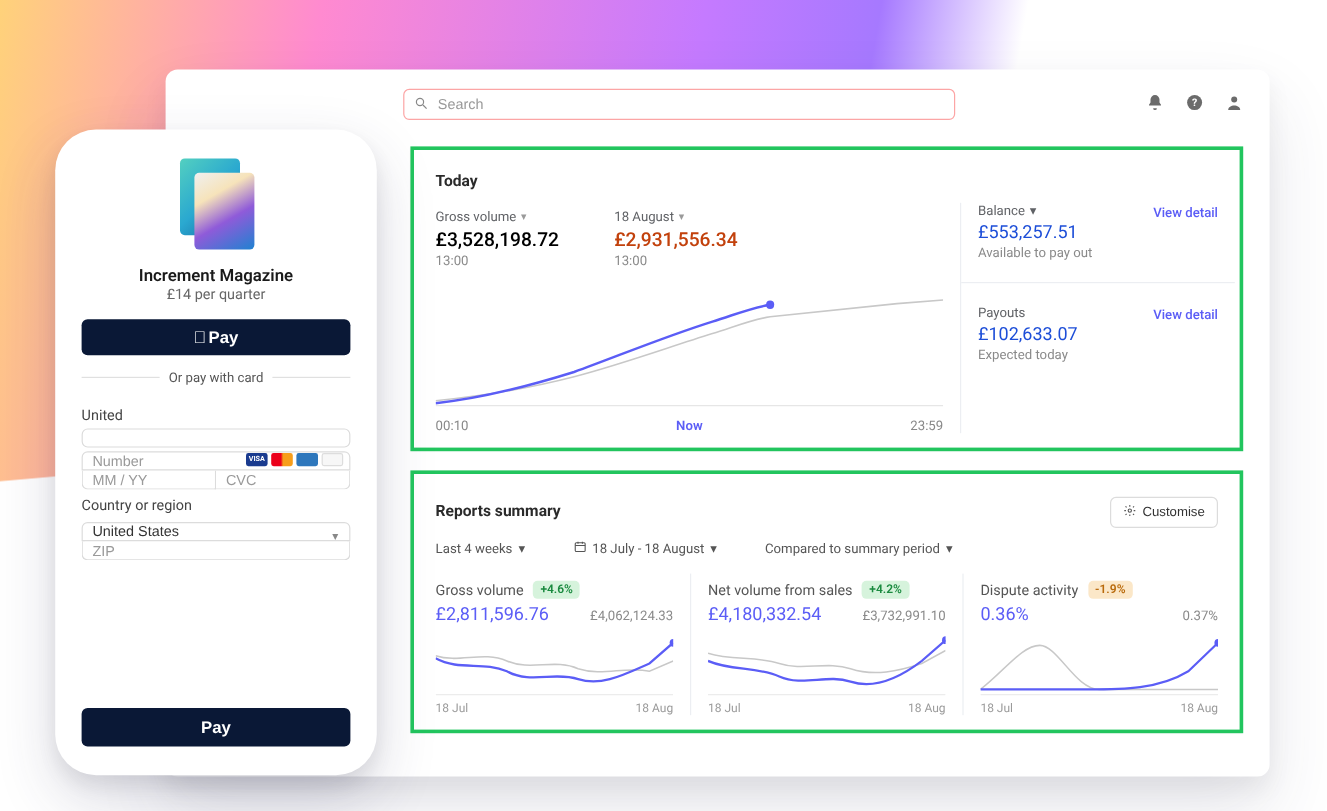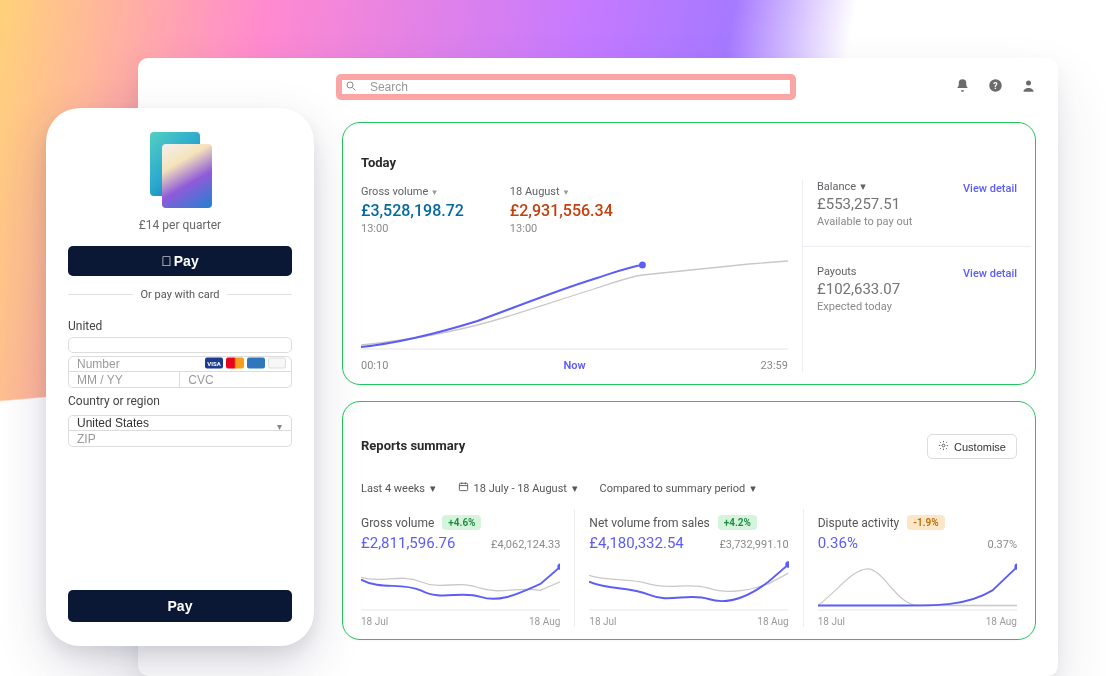--- a/index.html
+++ b/index.html
@@ -105,60 +105,60 @@
     width: 20px; height: 20px; border-radius: 50%;
     background: rgba(255,255,255,.35);
     display: flex; align-items: center; justify-content: center;
   }
   .brand-logo svg { width: 12px; height: 12px; }
   .brand .caret { font-size: 10px; opacity: .9; }
   .search-wrap {
     flex: 1; position: relative; max-width: 460px; margin-left: 30px;
   }
   .search-input {
-    width: 100%; height: 26px; border-radius: 5px; border: 6px solid #fca5a5;
+    width: 100%; height: 26px; border-radius: 5px; border: 1px solid #fca5a5;
     background: #fff; padding: 0 0 0 28px; font-size: 12px; color: #333;
   }
   .search-input::placeholder { color: #999; }
   .search-icon { position: absolute; left: 9px; top: 6px; font-size: 12px; color: #888; }
   .header-icons { margin-left: auto; display: flex; gap: 18px; color: #6b6b6b; font-size: 15px; }
   .header-icons span { cursor: pointer; }
 
   .card {
     margin: 6px 22px 16px 204px;
-    border: 1px solid #22c55e; border-radius: 18px;
+    border: 3px solid #22c55e; border-radius: 0;
     background: #fff;
     box-shadow: 0 1px 2px rgba(0,0,0,.03);
-    padding: 32px 18px 12px;
+    padding: 19px 18px 12px;
   }
 
   .section-title { font-size: 13px; font-weight: 700; color: #2a2a2a; margin-bottom: 10px; }
 
   .today-row { display: flex; }
   .today-left { flex: 1.4; padding-right: 14px; }
   .today-right { width: 215px; border-left: 1px solid #eceef2; padding-left: 14px; display:flex; flex-direction:column; gap:18px; }
   .kpi-header { display: flex; gap: 46px; }
   .kpi small.label { font-size: 11px; color: #606266; display: inline-flex; align-items: center; gap: 4px; }
   .kpi .caret-sm { font-size: 9px; color: #9a9a9a; }
-  .kpi .value { font-size: 16px; color: #0369a1; font-weight: 500; margin-top: 2px; }
+  .kpi .value { font-size: 16px; color: #000000; font-weight: 500; margin-top: 2px; }
   .kpi .value.gray { color: #c2410c; }
   .kpi .sub { font-size: 11px; color: #8a8a8a; margin-top: 2px; }
   .chart-area { position: relative; margin-top: 10px; }
   .chart-area svg { width: 100%; height: 110px; display: block; }
   .chart-labels { display: flex; justify-content: space-between; font-size: 11px; color: #888; margin-top: 4px; }
   .chart-labels .now { color: #5b5df6; font-weight: 600; }
 
   .balance-block .title { font-size: 11px; color: #606266; display: flex; align-items: center; gap: 4px; }
-  .balance-block .amount { color: #737373; font-size: 15px; margin-top: 2px; }
+  .balance-block .amount { color: #1d4ed8; font-size: 15px; margin-top: 2px; }
   .balance-block .sub { font-size: 11px; color: #8a8a8a; margin-top: 2px; }
   .balance-block .link { font-size: 11px; color: #5b5df6; font-weight: 500; cursor: pointer; float: right; margin-top: 2px; }
 
   
   .reports-head { display: flex; align-items: center; justify-content: space-between; }
-  .reports-filters { display: flex; align-items: center; gap: 22px; margin-top: 22px; font-size: 11px; color: #555; }
+  .reports-filters { display: flex; align-items: center; gap: 40px; margin-top: 10px; font-size: 11px; color: #555; }
   .reports-filters .filter { display: inline-flex; align-items: center; gap: 5px; cursor: pointer; }
   .customise-btn {
     border: 1px solid #dcdcdc; background: #fff; border-radius: 5px;
     padding: 5px 10px; font-size: 11px; color: #333; display: inline-flex;
     align-items: center; gap: 5px; cursor: pointer;
   }
 
   .mini-grid { display: flex; gap: 0; margin-top: 14px; }
   .mini {
     flex: 1; padding: 6px 14px 0; border-right: 1px solid #eceef2;
@@ -183,20 +183,21 @@
 </head>
 <body>
 
 <div class="bg-white-diag"></div>
 
 <div class="phone">
   <div class="product-img">
     <div class="card-back"></div>
     <div class="card-front"></div>
   </div>
+  <div class="product-title">Increment Magazine</div>
   <div class="product-sub">£14 per quarter</div>
 
   <button class="apple-pay">
     <span class="apple-icon"></span>
     <span>Pay</span>
   </button>
 
   <div class="divider-or">
       <span>Or pay with card</span>
     </div>

